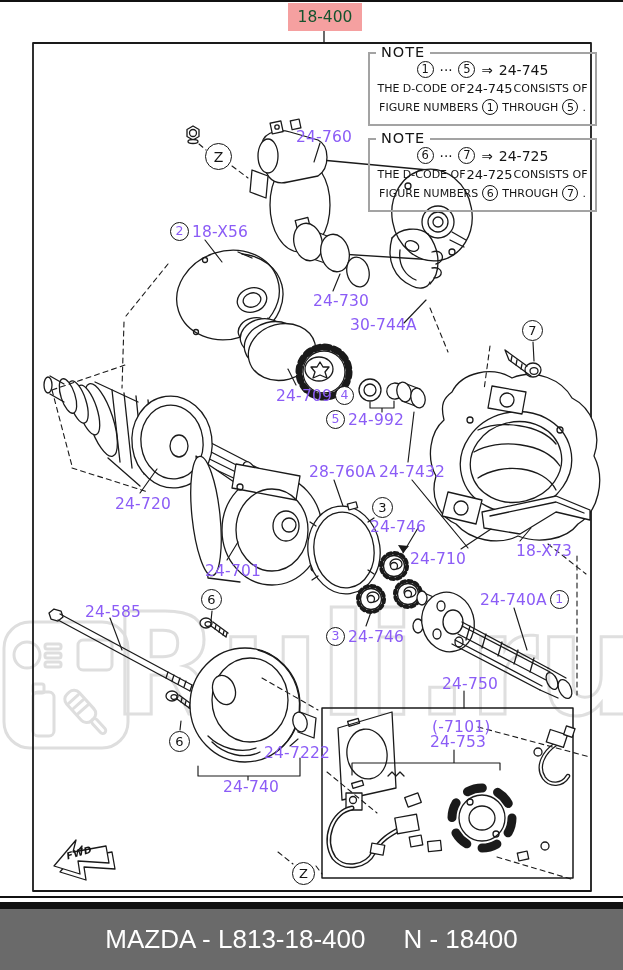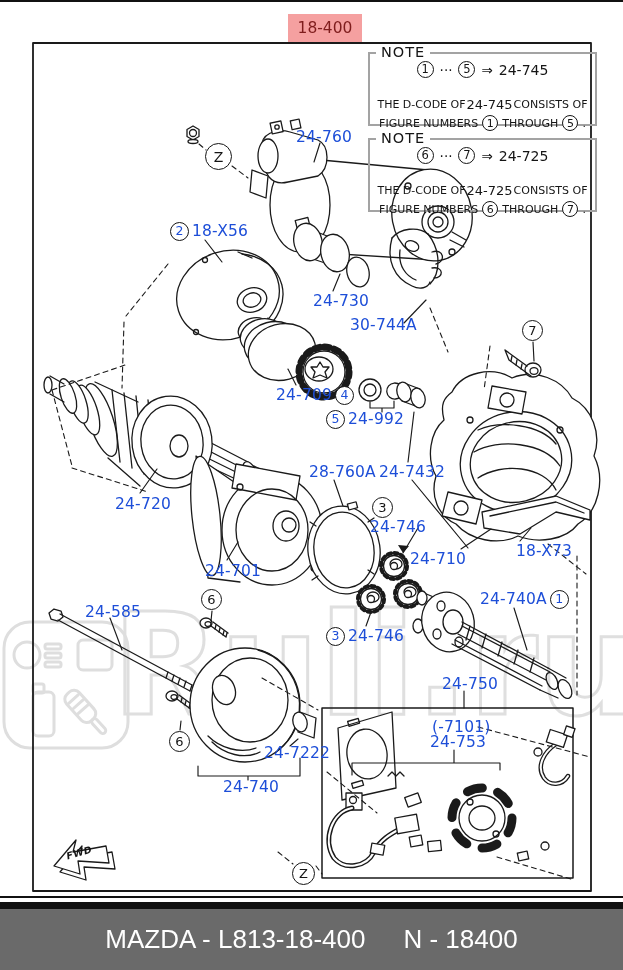--- a/index.html
+++ b/index.html
@@ -1,40 +1,40 @@
 <!DOCTYPE html>
 <html><head>
 <meta charset="utf-8">
 <style>
   html,body{margin:0;padding:0;background:#fff;}
   #stage{position:relative;width:623px;height:970px;background:#fff;overflow:hidden;
          font-family:"DejaVu Sans",sans-serif;color:#151515;}
   .absline{position:absolute;left:0;width:623px;background:#111;}
   
   .plab{position:absolute;font-size:15.5px;letter-spacing:.2px;white-space:nowrap;
-        display:flex;align-items:flex-start;gap:3px;color:#1d4ed8;}
+        display:flex;align-items:center;gap:3px;color:#8b5cf6;}
   .circ{display:inline-flex;align-items:center;justify-content:center;
         width:19px;height:19px;border:1.6px solid #151515;border-radius:50%;
         font-size:12.5px;line-height:1;background:#fff;box-sizing:border-box;}
   .callout{position:absolute;display:flex;align-items:center;justify-content:center;
         border:1.6px solid #151515;border-radius:50%;background:#fff;
         font-size:13px;box-sizing:border-box;}
   
-  #topcode{position:absolute;left:288px;top:14px;width:74px;height:28px;
-        background:#f5a0a0;color:#7f1d1d;display:flex;align-items:center;justify-content:center;
+  #topcode{position:absolute;left:288px;top:3px;width:74px;height:28px;
+        background:#f5a0a0;color:#14532d;display:flex;align-items:center;justify-content:center;
         font-size:15.5px;}
   
   .note{position:absolute;left:368px;width:229px;height:74px;border:2px solid #a3a3a3;
         background:transparent;box-sizing:border-box;font-size:11px;}
   .note-title{position:absolute;top:-10px;left:6px;background:#fff;padding:0 5px;
         font-size:14.5px;letter-spacing:1px;}
   .note-l1{display:flex;align-items:center;justify-content:center;gap:6px;
         margin-top:7px;font-size:13.5px;}
   .note-l1 .code{font-size:14px;}
-  .note-l2{display:flex;align-items:center;justify-content:center;gap:1px;margin-top:19px;}
+  .note-l2{display:flex;align-items:center;justify-content:center;gap:1px;margin-top:3px;}
   .note-l2 .code2{font-size:13px;}
   .note-l3{display:flex;align-items:center;justify-content:center;gap:4px;margin-top:3px;}
   .circ.s{width:17px;height:17px;font-size:11.5px;border-width:1.4px;}
   .circ.xs{width:16px;height:16px;font-size:11px;border-width:1.4px;}
   
   #hrline{top:896px;height:2px;position:absolute;}
   #blackstrip{top:902px;height:7px;position:absolute;}
   #topline{top:0;height:2px;position:absolute;}
   #footer{position:absolute;left:0;top:909px;width:623px;height:61px;background:#6a6a6a;
         display:flex;align-items:center;justify-content:center;gap:38px;

